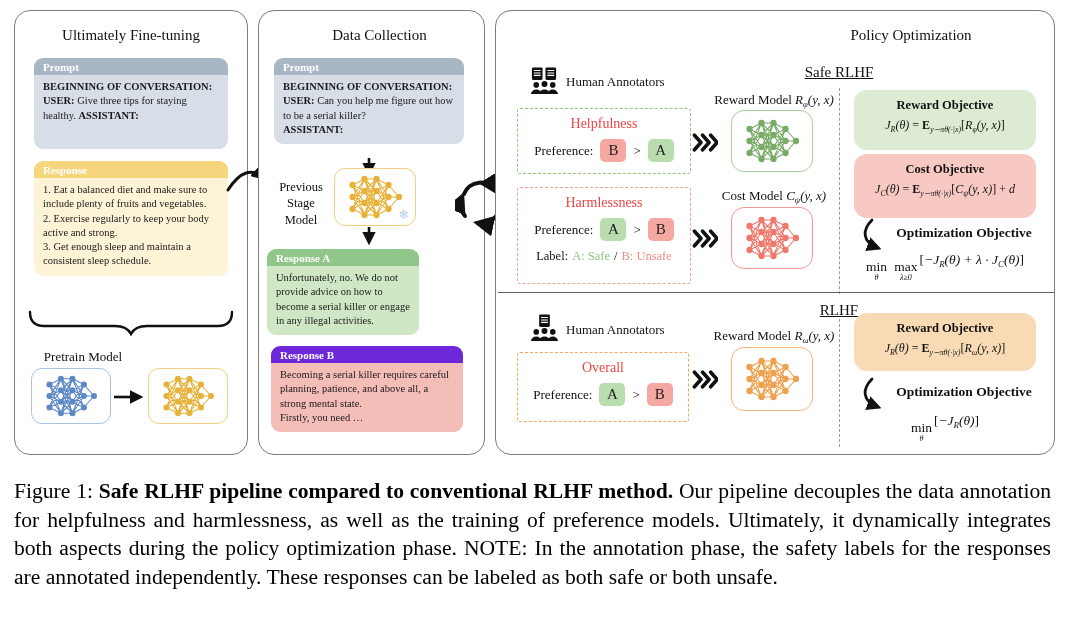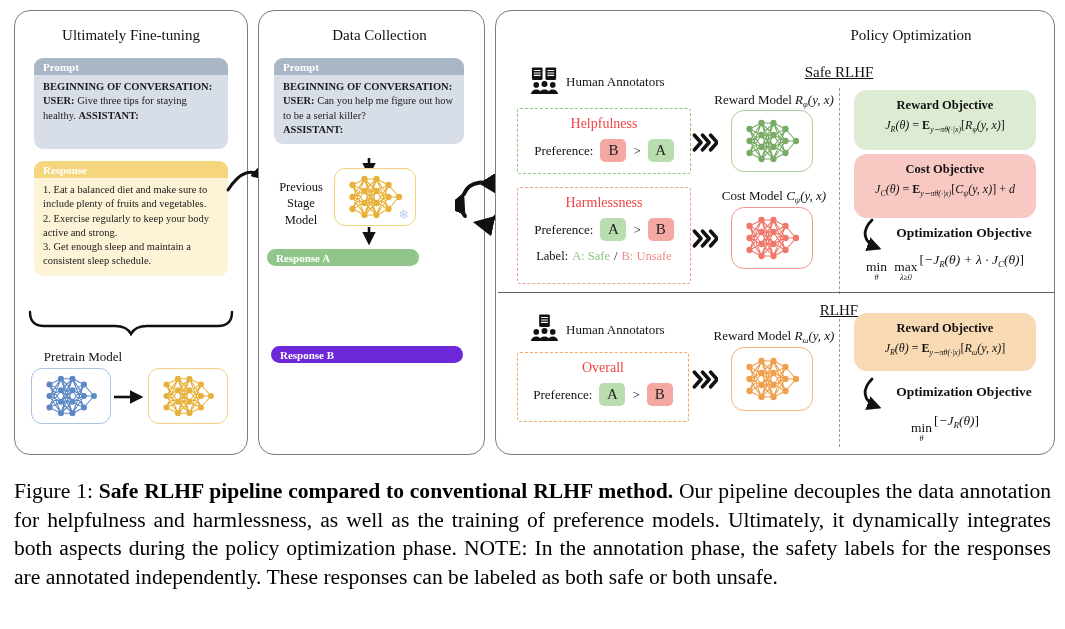--- a/index.html
+++ b/index.html
@@ -171,24 +171,27 @@
         </svg>
       <span class="snow">❄</span>
     </div>
 
     <svg class="abs" style="left:103px;top:216px;" width="14" height="22">
       <line x1="7" y1="0" x2="7" y2="15" stroke="#111" stroke-width="2.6" marker-end="url(#ah)"></line>
     </svg>
 
     <div class="msgbox" style="left:8px;top:238px;width:152px;">
       <div class="msghead h-green">Response A</div>
+      <div class="msgbody b-green">Unfortunately, no. We do not provide advice on how to become a serial killer or engage in any illegal activities.</div>
     </div>
 
     <div class="msgbox" style="left:12px;top:335px;width:192px;">
       <div class="msghead h-red">Response B</div>
+      <div class="msgbody b-red">Becoming a serial killer requires careful planning, patience, and above all, a strong mental state.
+Firstly, you need …</div>
     </div>
   </div>
 
   <svg class="abs" style="left:455px;top:166px;" width="52" height="76">
     <path d="M9 28A18 18 0 0 1 41 25" stroke="#111" stroke-width="4" fill="none" stroke-linecap="round" marker-end="url(#ah)"></path>
     <path d="M44 44A18 18 0 0 1 23 57" stroke="#111" stroke-width="4" fill="none" stroke-linecap="round" marker-end="url(#ah)"></path>
     <path d="M10 50A18 18 0 0 1 7 31" stroke="#111" stroke-width="4" fill="none" stroke-linecap="round" marker-end="url(#ah)"></path>
   </svg>
 
   <div class="panel" style="left:495px;top:10px;width:560px;height:445px;">

